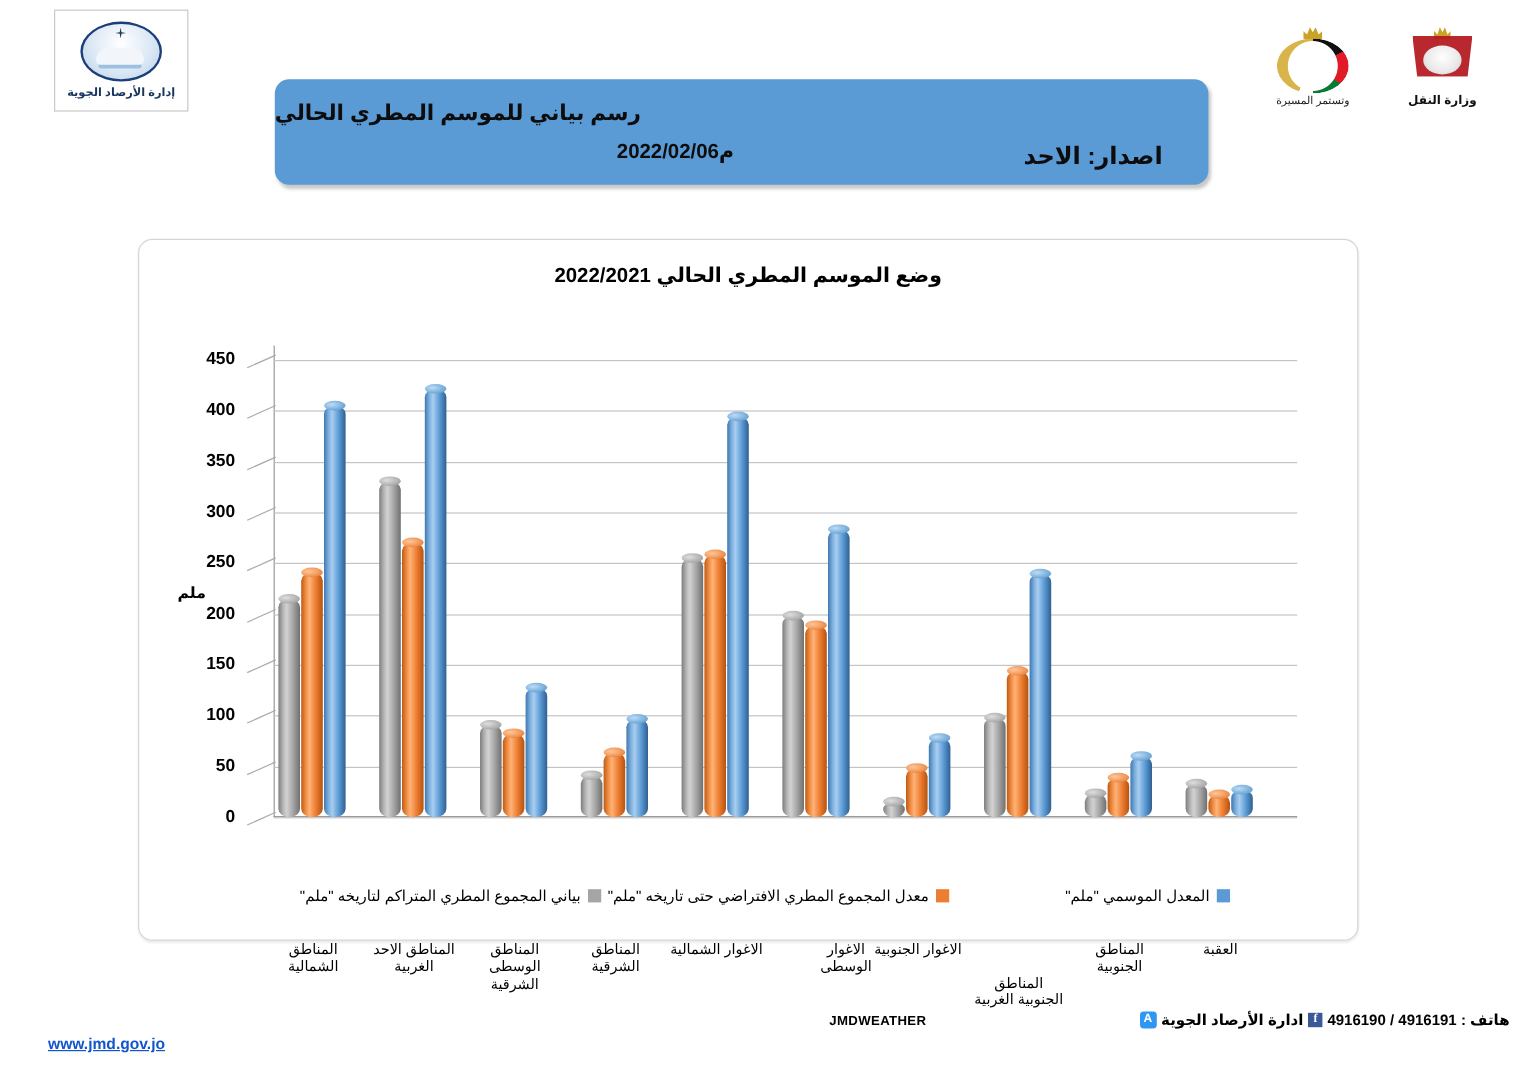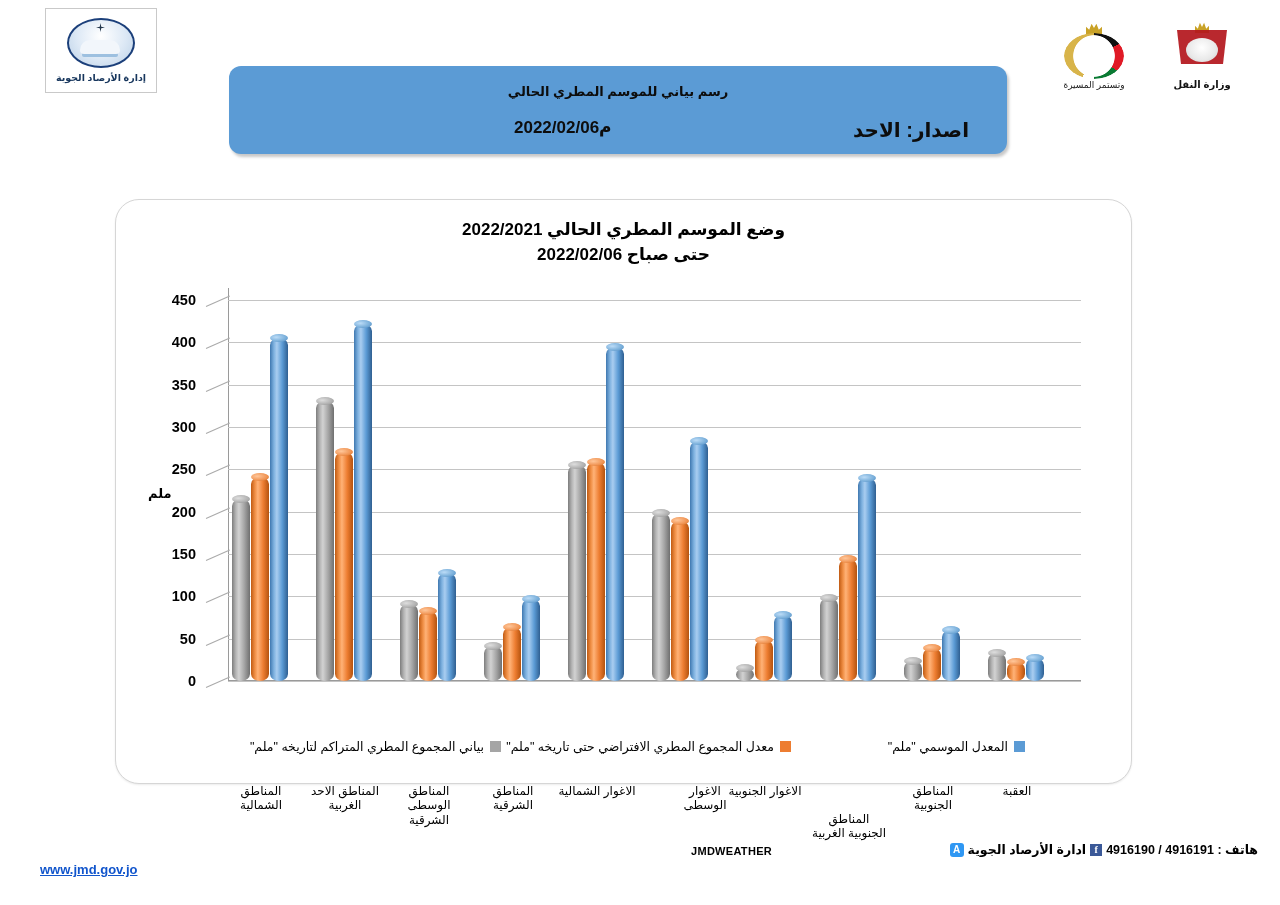--- a/index.html
+++ b/index.html
@@ -50,30 +50,30 @@
      clip-path:polygon(0 100%,0 35%,20% 62%,35% 6%,50% 45%,65% 6%,80% 62%,100% 35%,100% 100%);}
   .coa-text{font-size:10px;font-weight:bold;color:#111;margin-top:1px;}
 
   
   #header-banner{
     position:absolute;left:229px;top:66px;width:778px;height:88px;
     background:#5b9bd5;border-radius:12px;
     box-shadow:2px 3px 3px rgba(0,0,0,.22);
     color:#0d0d0d;
   }
-  #banner-title{position:absolute;width:100%;text-align:center;top:18px;
-     font-size:13px;font-weight:bold;}
+  #banner-title{position:absolute;width:100%;text-align:left;top:18px;
+     font-size:18px;font-weight:bold;}
   #banner-issue{position:absolute;right:38px;top:52px;font-size:20px;font-weight:bold;}
   #banner-date{position:absolute;left:285px;top:51px;font-size:17px;font-weight:bold;
      direction:ltr;}
 
   
   #chart-panel{
     position:absolute;left:115px;top:199px;width:1015px;height:583px;
-    background:#fff;border:1px solid #d6d6d6;border-radius:24px;
+    background:#fff;border:1px solid #d6d6d6;border-radius:12px;
     box-shadow:0 1px 2px rgba(0,0,0,.08);
     text-decoration:underline;
   }
   #chart-title{position:absolute;left:0;top:18px;width:100%;text-align:center;
      font-size:17px;font-weight:bold;line-height:1.45;direction:rtl;}
   #chart-title span{display:block;}
 
   
   #plot{position:absolute;left:90px;top:88px;width:875px;height:405px;}
   
@@ -147,21 +147,20 @@
 
 <div id="header-banner">
   <div id="banner-title">رسم بياني للموسم المطري الحالي</div>
   <div id="banner-issue">اصدار: الاحد</div>
   <div id="banner-date">2022/02/06م</div>
 </div>
 
 <div id="chart-panel">
   <div id="chart-title">
     <span>وضع الموسم المطري الحالي 2022/2021</span>
-    <span>حتى صباح 2022/02/06</span>
   </div>
 
   <div id="ylabel">ملم</div>
 
   <div id="plot">
     <div class="wall"></div>
     <div id="gridlines">
         <div class="gridline" style="top: 393px;"></div>
         <div class="gridline-depth" style="top: 399px; left: 0px;"></div>
         <div class="gridline" style="top: 350.667px;"></div>

